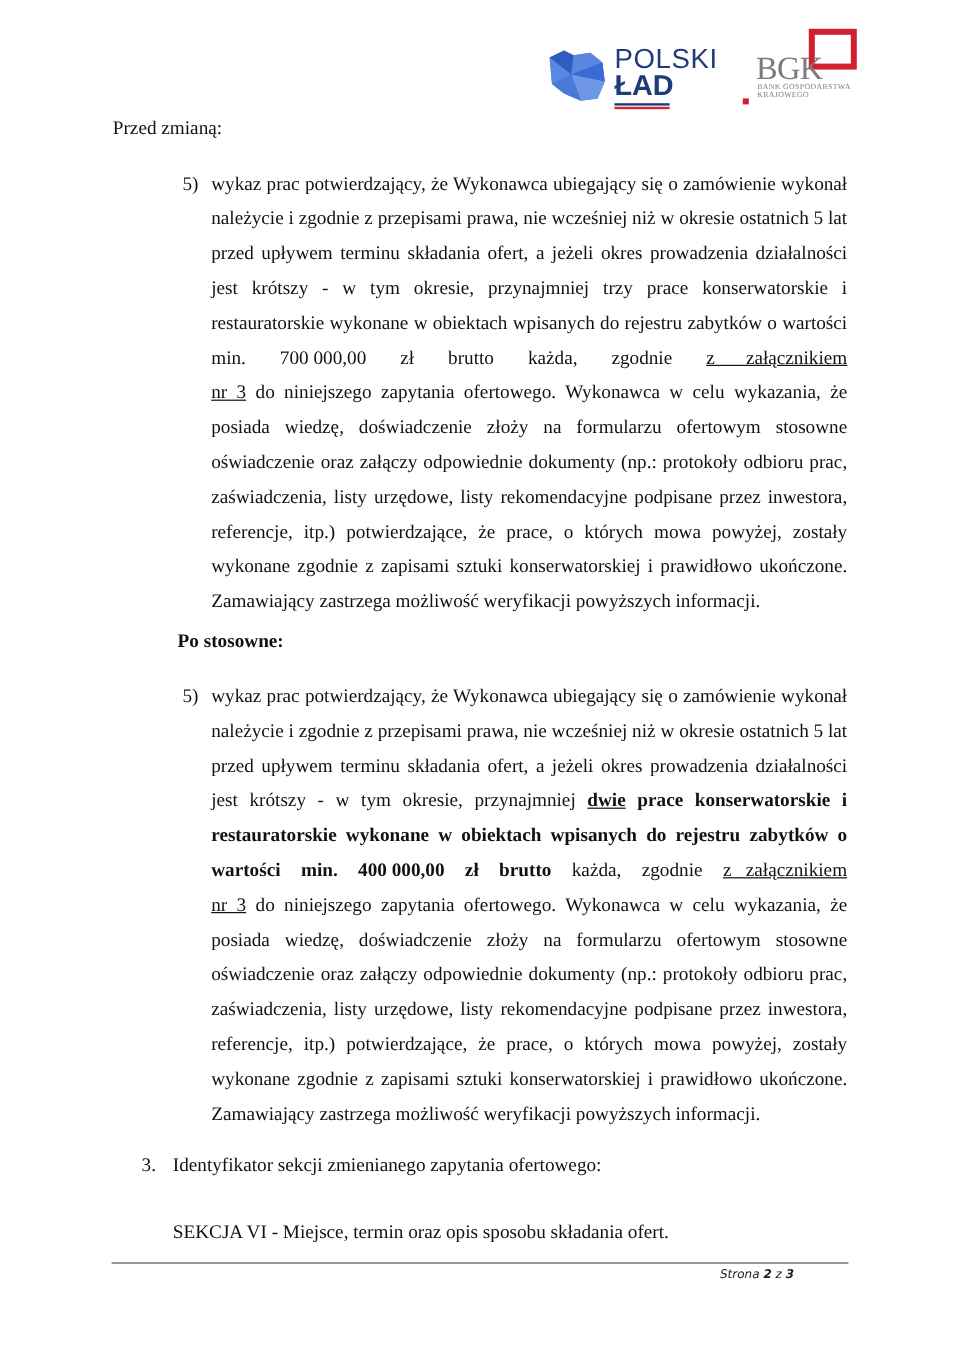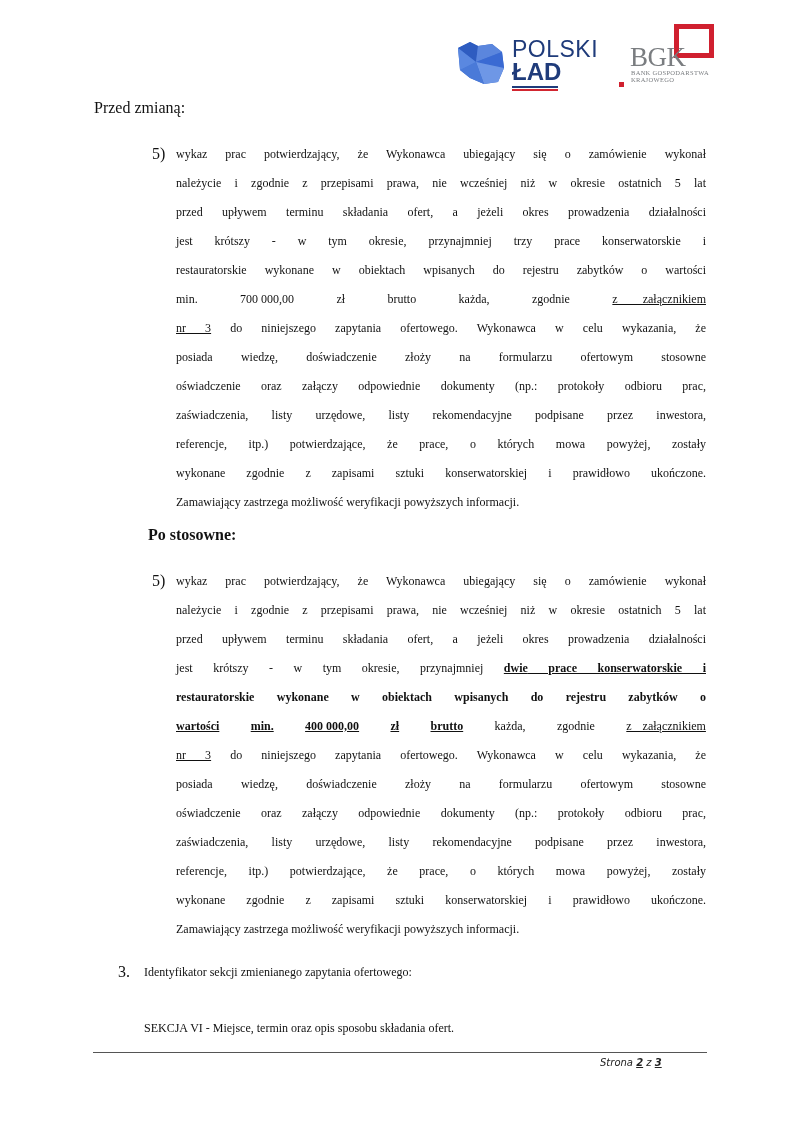--- a/index.html
+++ b/index.html
@@ -19,26 +19,26 @@
 
     .logo-bgk { position:absolute; left:618px; top:22px; width:100px; height:70px; }
     .bgk-square { position:absolute; left:56px; top:2px; width:30px; height:24px; border:5px solid #d0202f; }
     .bgk-text { position:absolute; left:12px; top:20px; font-family:"Liberation Serif", serif;
       font-size:27px; color:#7a7d80; letter-spacing:-0.5px; }
     .bgk-sub { position:absolute; left:13px; top:47px; font-family:"Liberation Serif", serif;
       font-size:6.5px; line-height:7px; color:#7a7d80; letter-spacing:0.3px; }
     .bgk-dot { position:absolute; left:1px; top:60px; width:5px; height:5px; background:#d0202f; }
 
     
-    .line { position:absolute; font-size:12px; line-height:20px; white-space:nowrap; }
+    .line { position:absolute; font-size:16px; line-height:20px; white-space:nowrap; }
     .just { text-align:justify; text-align-last:justify; }
     .body-line { left:176px; width:530px; }
     .num { position:absolute; font-size:16px; line-height:20px; }
     .u { text-decoration:underline; }
-    b { font-weight:bold;text-decoration:underline; }
+    b { font-weight:bold; }
 
     .heading { position:absolute; font-size:16px; line-height:20px; }
 
     .footer-rule { position:absolute; left:93px; top:1052px; width:614px; height:1px; background:#555; }
     .footer-text { position:absolute; left:600px; width:105px; top:1057px; text-align:left;
       font-family:"DejaVu Sans", sans-serif; font-size:10px; font-style:italic; color:#222; }
   </style>
 </head>
 <body>
 

